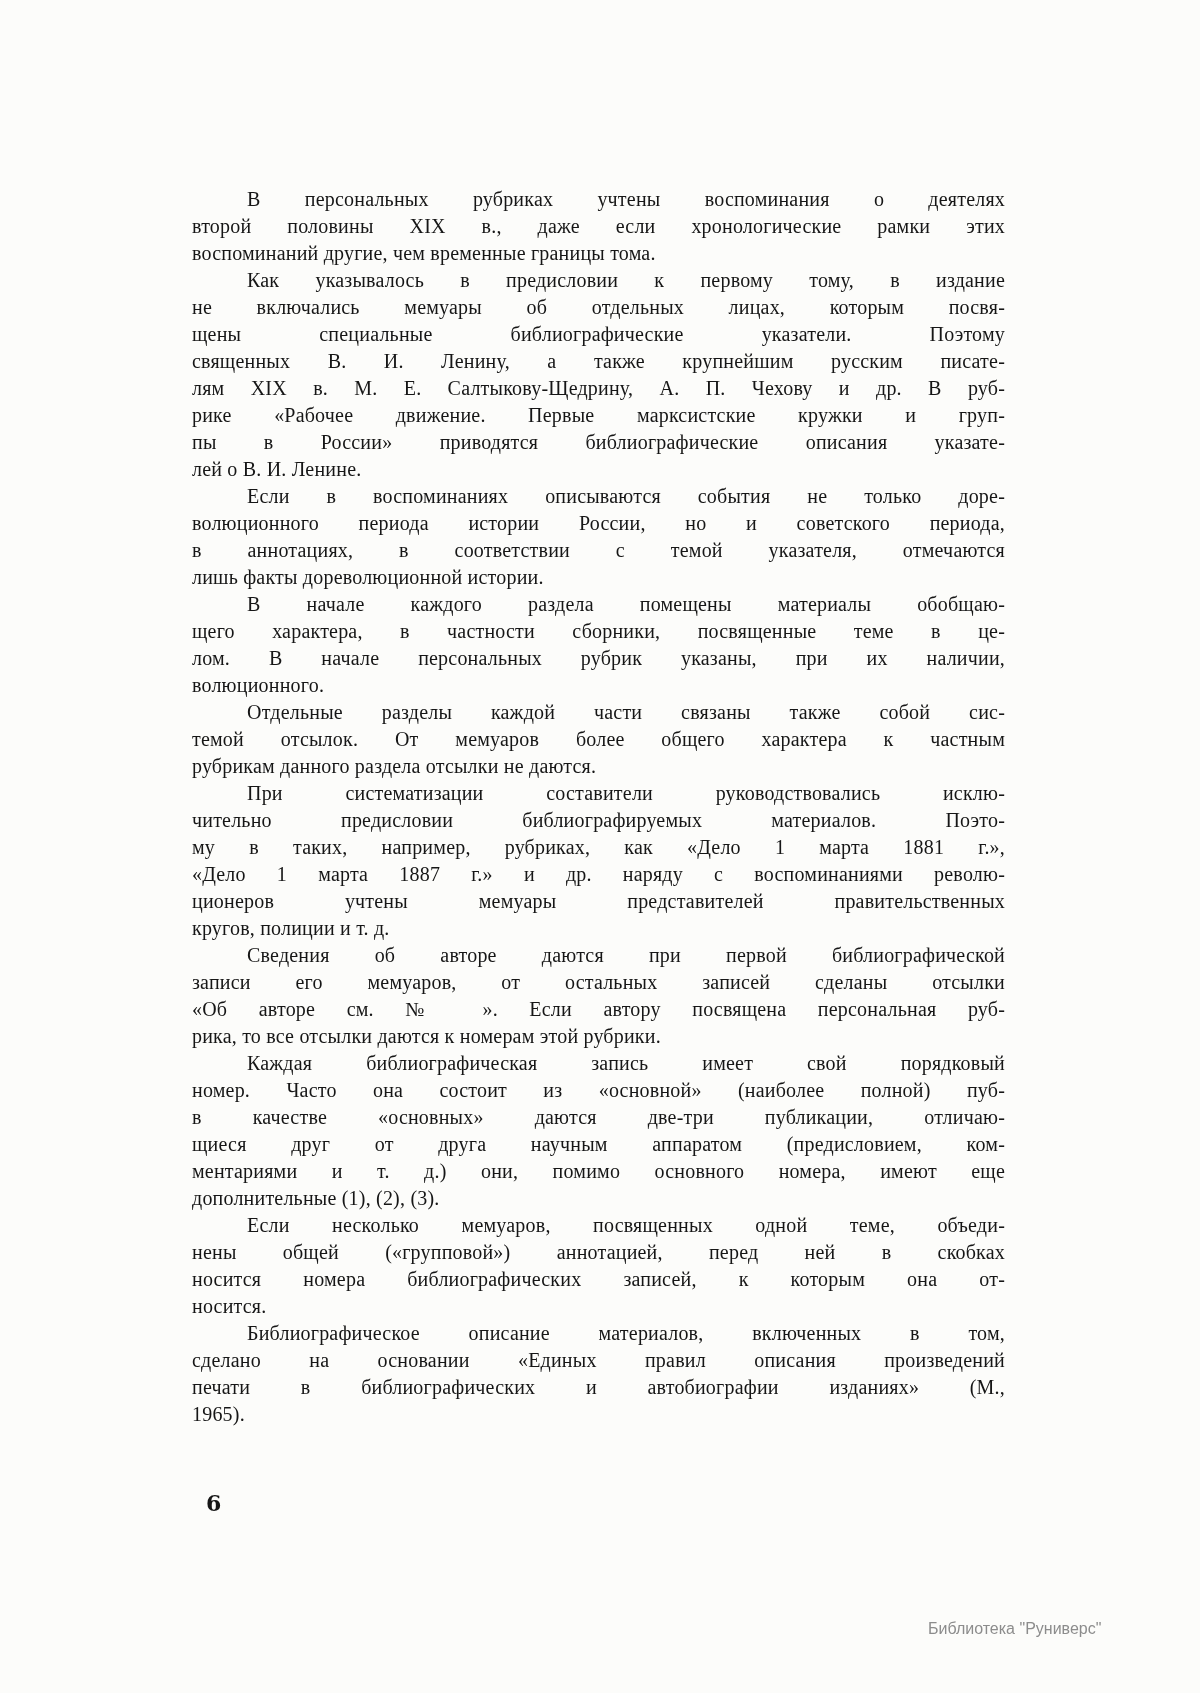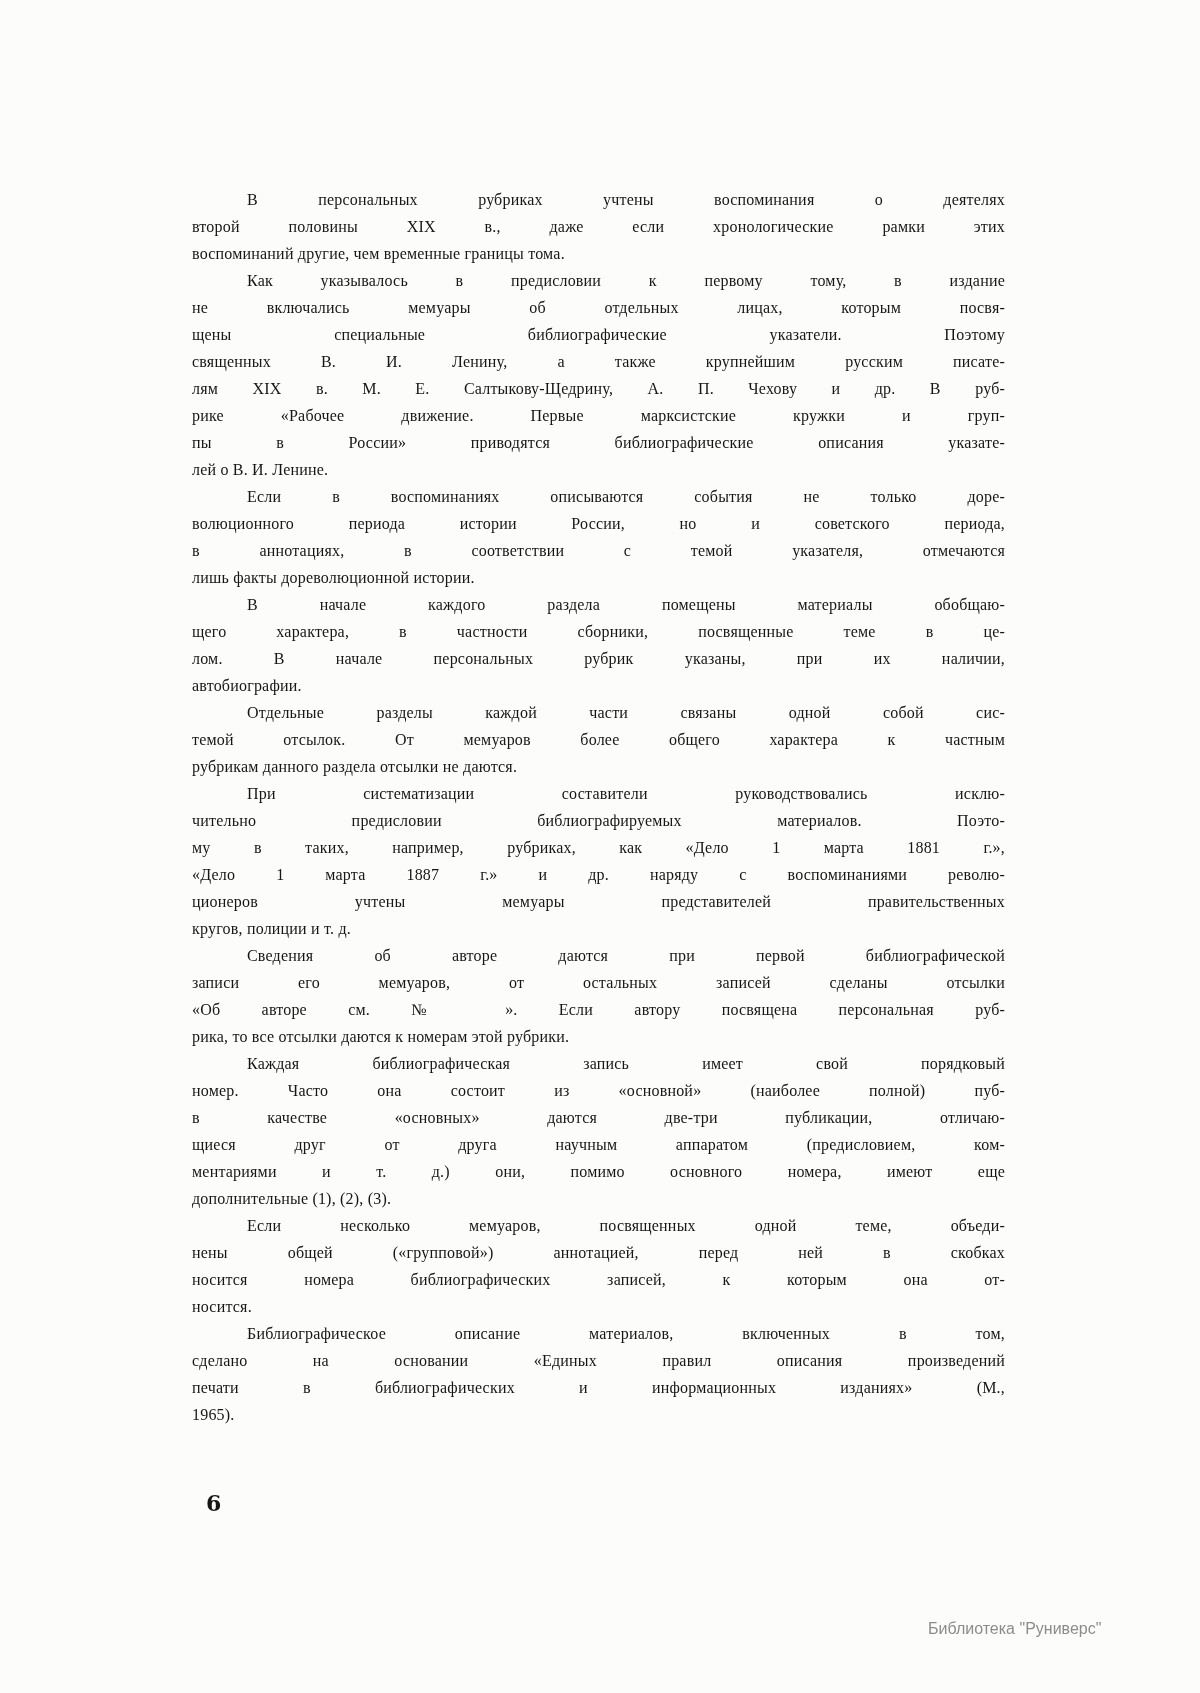--- a/index.html
+++ b/index.html
@@ -10,21 +10,21 @@
     background: #fcfcfa;
     overflow: hidden;
     font-family: "Liberation Serif", serif;
   }
   .text-block {
     position: absolute;
     left: 192px;
     top: 186px;
     width: 813px;
     color: #161616;
-    font-size: 16px;
+    font-size: 20px;
     line-height: 27px;
     letter-spacing: 0.2px;
   }
   .paragraph { margin: 0; }
   .line {
     text-align: justify;
     text-align-last: justify;
     white-space: normal;
     height: 27px;
     overflow: hidden;
@@ -72,24 +72,24 @@
       <div class="paragraph">
         <div class="line first">Если в воспоминаниях описываются события не только доре-</div>
         <div class="line">волюционного периода истории России, но и советского периода,</div>
         <div class="line">в аннотациях, в соответствии с темой указателя, отмечаются</div>
         <div class="line last">лишь факты дореволюционной истории.</div>
       </div>
       <div class="paragraph">
         <div class="line first">В начале каждого раздела помещены материалы обобщаю-</div>
         <div class="line">щего характера, в частности сборники, посвященные теме в це-</div>
         <div class="line">лом. В начале персональных рубрик указаны, при их наличии,</div>
-        <div class="line last">автобиографии.</div>
+        <div class="line last">волюционного.</div>
       </div>
       <div class="paragraph">
-        <div class="line first">Отдельные разделы каждой части связаны одной собой сис-</div>
+        <div class="line first">Отдельные разделы каждой части связаны также собой сис-</div>
         <div class="line">темой отсылок. От мемуаров более общего характера к частным</div>
         <div class="line last">рубрикам данного раздела отсылки не даются.</div>
       </div>
       <div class="paragraph">
         <div class="line first">При систематизации составители руководствовались исклю-</div>
         <div class="line">чительно предисловии библиографируемых материалов. Поэто-</div>
         <div class="line">му в таких, например, рубриках, как «Дело 1 марта 1881 г.»,</div>
         <div class="line">«Дело 1 марта 1887 г.» и др. наряду с воспоминаниями револю-</div>
         <div class="line">ционеров учтены мемуары представителей правительственных</div>
         <div class="line last">кругов, полиции и т. д.</div>
@@ -110,19 +110,19 @@
       </div>
       <div class="paragraph">
         <div class="line first">Если несколько мемуаров, посвященных одной теме, объеди-</div>
         <div class="line">нены общей («групповой») аннотацией, перед ней в скобках</div>
         <div class="line">носится номера библиографических записей, к которым она от-</div>
         <div class="line last">носится.</div>
       </div>
       <div class="paragraph">
         <div class="line first">Библиографическое описание материалов, включенных в том,</div>
         <div class="line">сделано на основании «Единых правил описания произведений</div>
-        <div class="line">печати в библиографических и информационных изданиях» (М.,</div>
+        <div class="line">печати в библиографических и автобиографии изданиях» (М.,</div>
         <div class="line last">1965).</div>
       </div>
     </div>
   <div class="page-number">6</div>
   <div class="watermark">Библиотека "Руниверс"</div>
 </div>
 
 </body></html>

